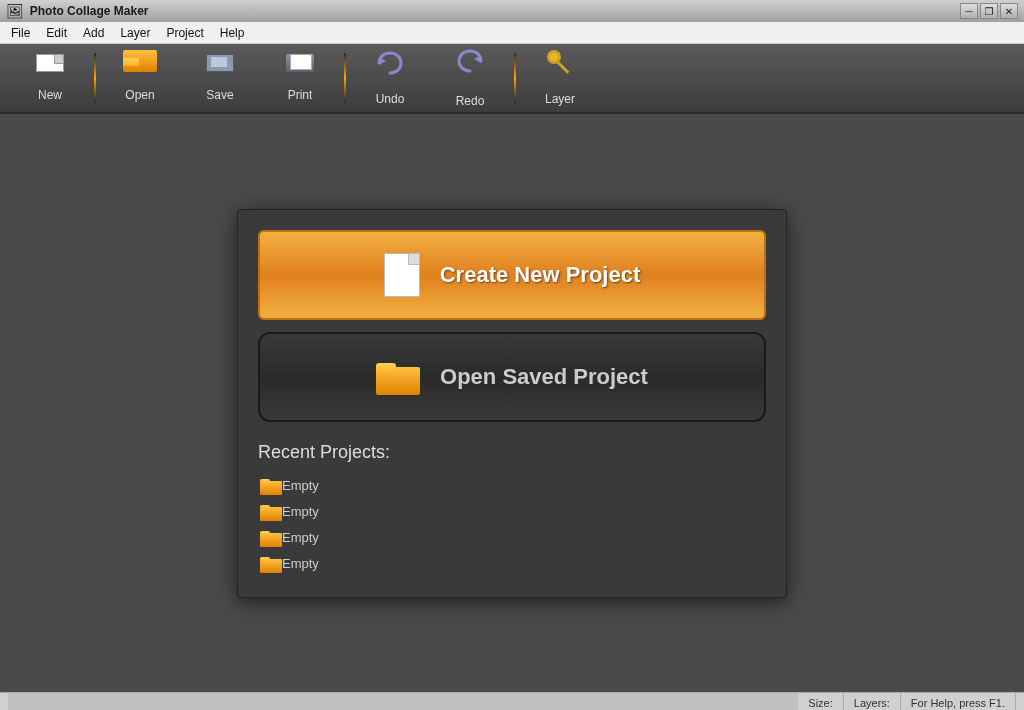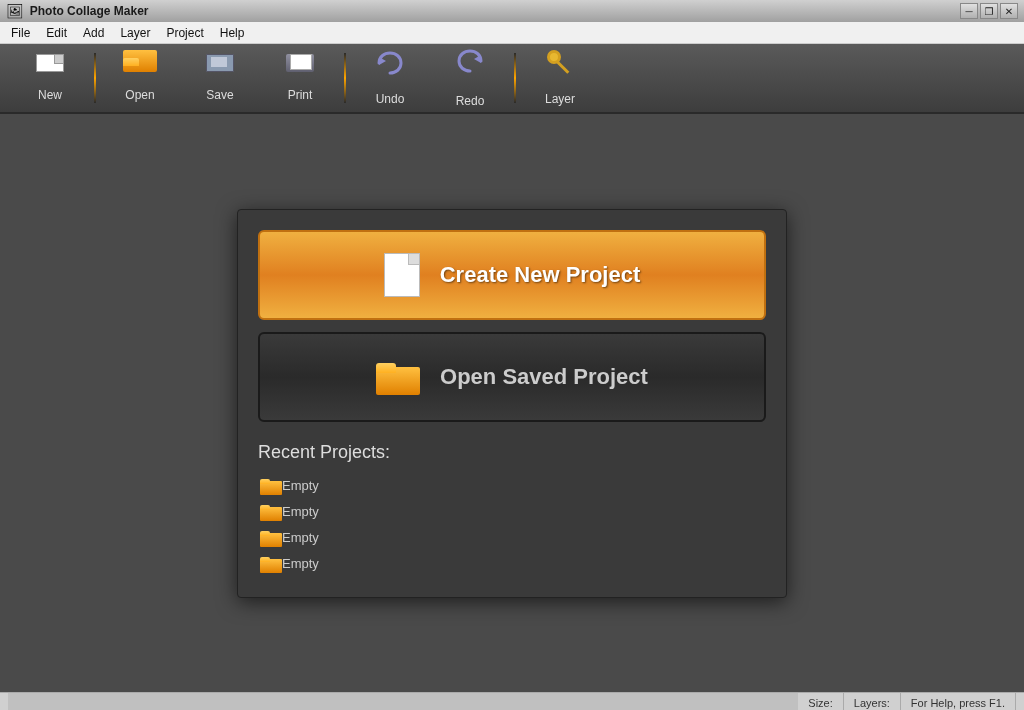--- a/index.html
+++ b/index.html
@@ -243,21 +243,21 @@
       font-weight: bold;
       text-shadow: 1px 1px 2px rgba(0,0,0,0.5);
     }
 
     
     #open-btn {
       width: 100%;
       height: 90px;
       background: linear-gradient(to bottom, #3a3a3a, #2a2a2a, #3a3a3a);
       border: 2px solid #1a1a1a;
-      border-radius: 6px;
+      border-radius: 12px;
       display: flex;
       align-items: center;
       justify-content: center;
       gap: 20px;
       cursor: pointer;
       margin-bottom: 20px;
     }
 
     .btn-folder-icon {
       width: 44px; height: 36px;

